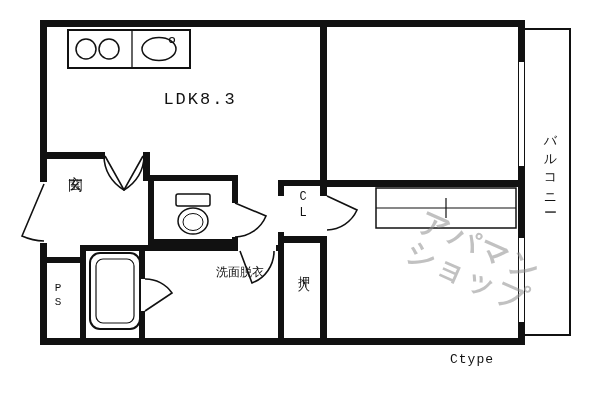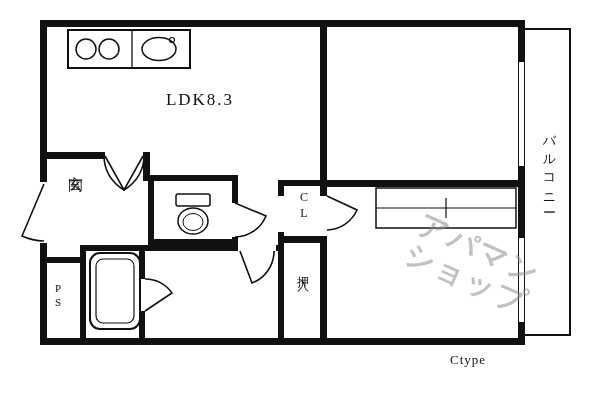--- a/index.html
+++ b/index.html
@@ -1,17 +1,17 @@
 <!DOCTYPE html>
 <html><head>
 <meta charset="utf-8">
 <style>
   html,body{margin:0;padding:0;background:#fff;}
   #plan{position:relative;width:600px;height:400px;background:#fff;overflow:hidden;
-        font-family:Liberation Serif, serif;color:#111;}
+        font-family:Liberation Mono, monospace;color:#111;}
   .w{position:absolute;background:#111;}
   .win{position:absolute;background:#fff;border-left:1.5px solid #111;border-right:1.5px solid #111;box-sizing:border-box;}
   .bal{position:absolute;border:2px solid #111;border-left:none;box-sizing:border-box;background:#fff;}
   .lbl{position:absolute;white-space:nowrap;color:#111;}
   .vert{writing-mode:vertical-rl;text-orientation:upright;}
   .wm{position:absolute;left:368px;top:232px;width:210px;text-align:center;
       transform:rotate(24deg);color:#8f8f8f;opacity:.55;font-weight:bold;
       font-size:30px;line-height:1.05;letter-spacing:2px;pointer-events:none;}
   svg{position:absolute;left:0;top:0;}
 </style>
@@ -79,20 +79,21 @@
     <path d="M 105 156 L 124 190 A 39 39 0 0 0 144 156" fill="none" stroke="#111" stroke-width="1.6"></path>
     <path d="M 143 156 L 124 190 A 39 39 0 0 1 104 156" fill="none" stroke="#111" stroke-width="1.6"></path>
     <path d="M 235 203 L 266 216 A 34 34 0 0 1 235 237" fill="none" stroke="#111" stroke-width="1.6"></path>
     <path d="M 240 251 L 252 283 A 34 34 0 0 0 274 251" fill="none" stroke="#111" stroke-width="1.6"></path>
     <path d="M 145 311 L 172 293 A 32 32 0 0 0 145 279" fill="none" stroke="#111" stroke-width="1.6"></path>
     <path d="M 327 196 L 357 210 A 34 34 0 0 1 327 230" fill="none" stroke="#111" stroke-width="1.6"></path>
   </svg>
 
   <div class="lbl" style="left:140px;top:90px;width:120px;text-align:center;font-size:17px;letter-spacing:2px">LDK8.3</div>
   <div class="lbl vert" style="left:66px;top:165px;font-size:14px;letter-spacing:3px">玄関</div>
+  <div class="lbl" style="left:198px;top:264px;width:84px;text-align:center;font-size:12px">洗面脱衣</div>
   <div class="lbl vert" style="left:296px;top:190px;font-size:12px;letter-spacing:2px">CL</div>
   <div class="lbl vert" style="left:294px;top:266px;font-size:12px;letter-spacing:3px">押入</div>
   <div class="lbl vert" style="left:52px;top:282px;font-size:11px;letter-spacing:2px">PS</div>
   <div class="lbl vert" style="left:540px;top:126px;font-size:13px;letter-spacing:5px">バルコニー</div>
 
   <div class="wm">
     <span style="display:block">アパマン</span>
     <span style="display:block">ショップ</span>
   </div>
 

